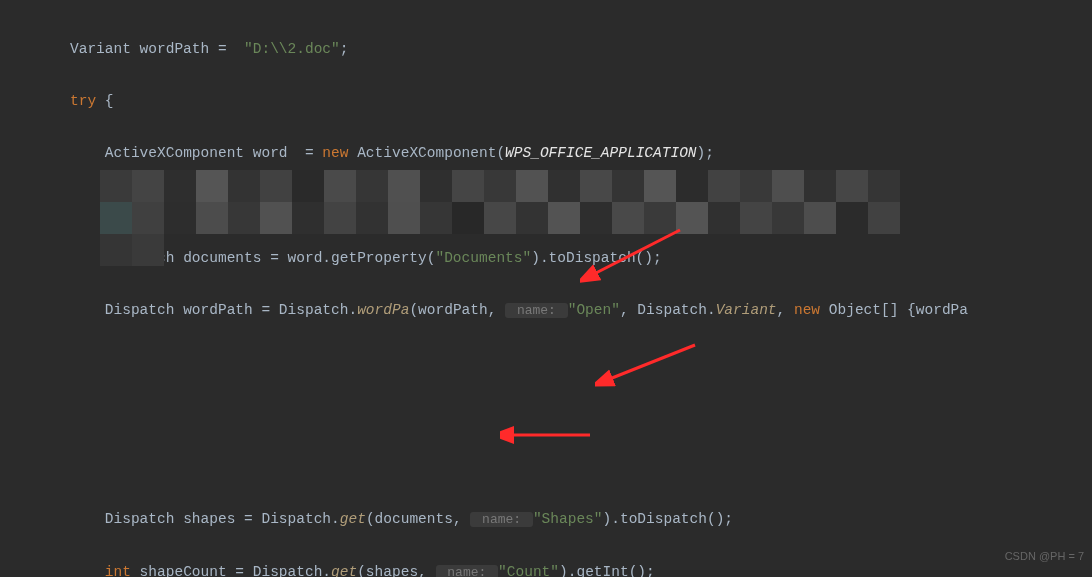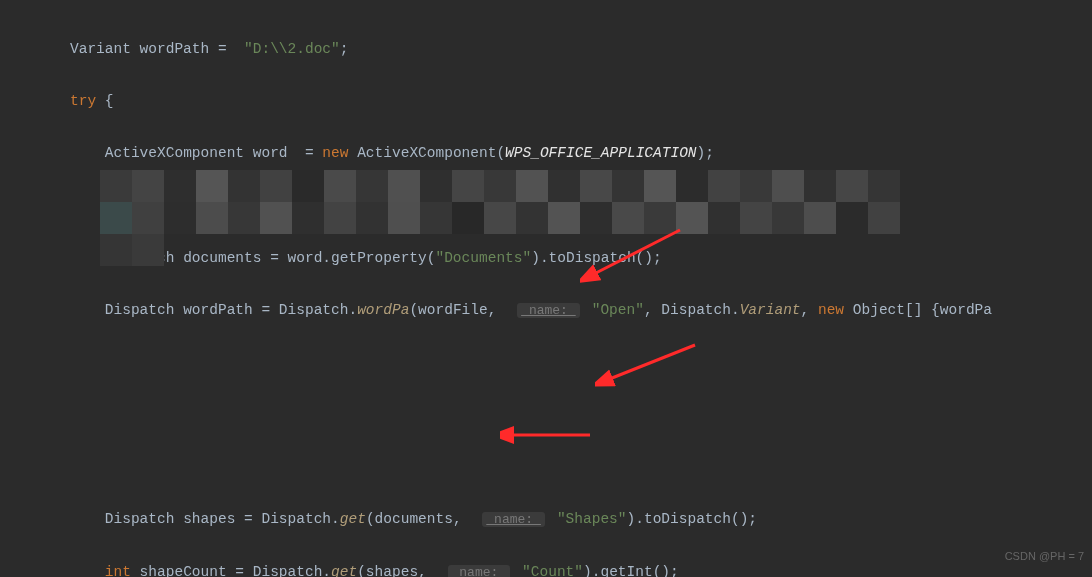--- a/index.html
+++ b/index.html
@@ -20,23 +20,22 @@
   }
   .line { display: block; padding-left: 70px; }
   .kw { color: #cc7832; }
   .str { color: #6a8759; }
   .meth { color: #b09d79; font-style: italic; }
   .param-hint {
     background: #3b3b3b;
     color: #787878;
     border-radius: 3px;
     padding: 0 4px;
-    margin: 0 12px;
+    margin: 0 0;
     font-size: 13px;
-    text-decoration: underline;
   }
   .const { color: #e5e5e5; font-style: italic; }
   .under { text-decoration-color: #5a5a5a; margin-top: 18px; }
   .blur-block {
     position: absolute;
     left: 100px;
     top: 170px;
     width: 830px;
     height: 70px;
     display: flex;
@@ -61,21 +60,21 @@
 </style>
 </head>
 <body>
 
 <div class="code-area">
 <span class="line"><span>Variant wordPath =  </span><span class="str">"D:\\2.doc"</span><span>;</span></span>
 <span class="line"><span class="kw">try</span><span> {</span></span>
 <span class="line">    <span class="under">ActiveXComponent word </span><span> = </span><span class="kw under">new</span><span class="under"> ActiveXComponent(</span><span class="const under">WPS_OFFICE_APPLICATION</span><span class="under">);</span></span>
 <span class="line">    <span>word.setProperty(</span><span class="str">"Visible"</span><span>, </span><span class="kw">new</span><span> Variant(</span><span class="param-hint"> in: </span><span class="kw">false</span><span>));</span></span>
 <span class="line">    <span>Dispatch documents = word.getProperty(</span><span class="str">"Documents"</span><span>).toDispatch();</span></span>
-<span class="line">    <span>Dispatch wordPath = Dispatch.</span><span class="meth">wordPa</span><span>(wordFile, </span><span class="param-hint"> name: </span><span class="str">"Open"</span><span>, Dispatch.</span><span class="meth">Variant</span><span>, </span><span class="kw">new</span><span> Object[] {wordPa</span></span>
+<span class="line">    <span>Dispatch wordPath = Dispatch.</span><span class="meth">wordPa</span><span>(wordPath, </span><span class="param-hint"> name: </span><span class="str">"Open"</span><span>, Dispatch.</span><span class="meth">Variant</span><span>, </span><span class="kw">new</span><span> Object[] {wordPa</span></span>
 <span class="line"> </span>
 <span class="line"> </span>
 <span class="line"> </span>
 <span class="line">    <span>Dispatch shapes = Dispatch.</span><span class="meth">get</span><span>(documents, </span><span class="param-hint"> name: </span><span class="str">"Shapes"</span><span>).toDispatch();</span></span>
 <span class="line">    <span class="kw">int</span><span> shapeCount = Dispatch.</span><span class="meth">get</span><span>(shapes, </span><span class="param-hint"> name: </span><span class="str">"Count"</span><span>).getInt();</span></span>
 
 
 
 
 

